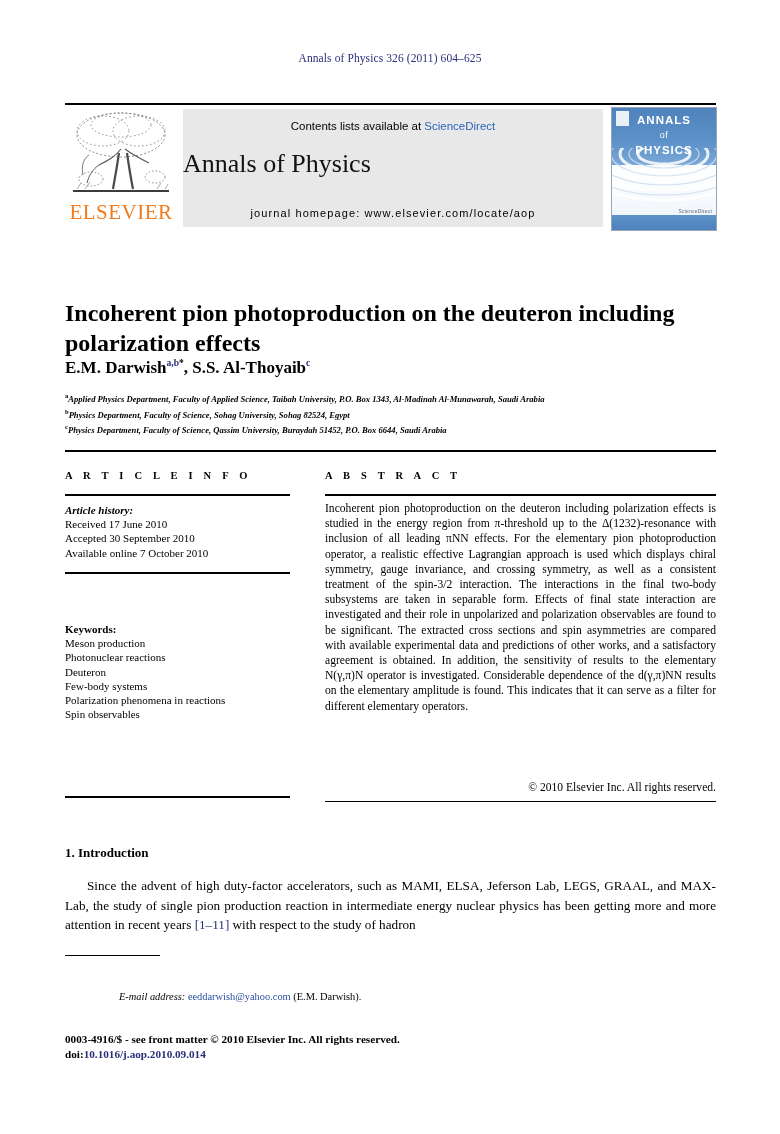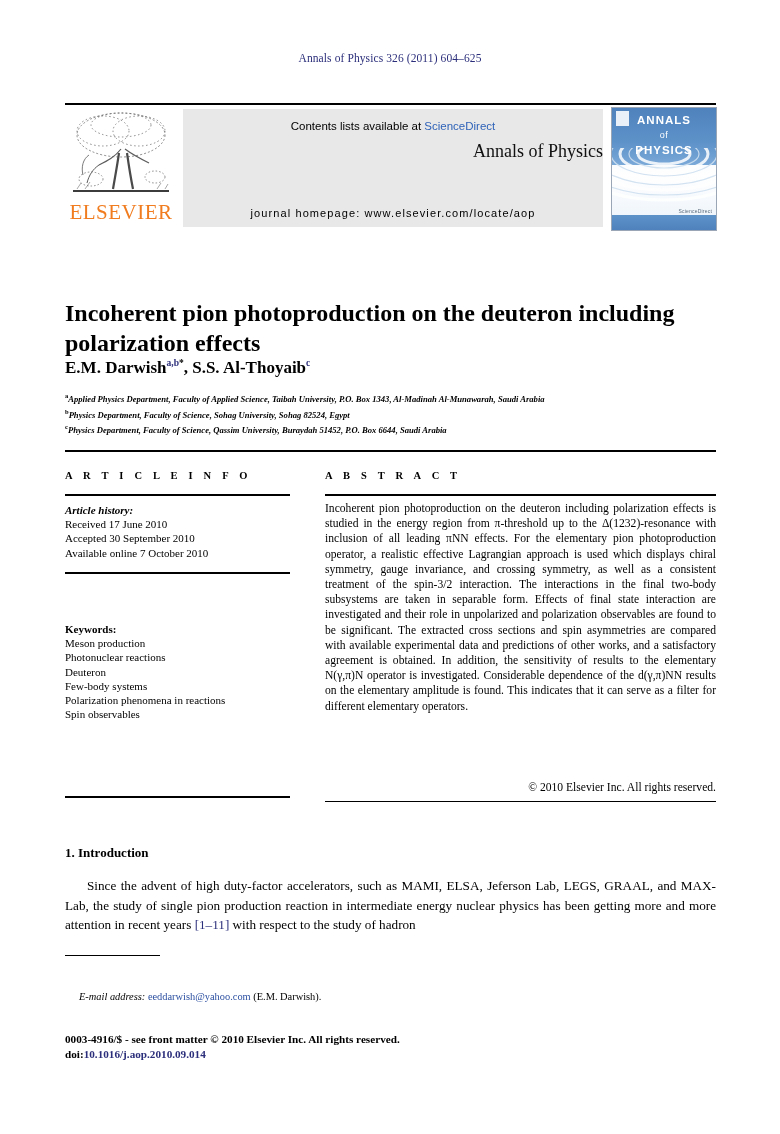--- a/index.html
+++ b/index.html
@@ -90,26 +90,26 @@
     text-align: center;
     font-family: "Liberation Sans", sans-serif;
     font-size: 11.5px;
     color: #000;
   }
   .contents-line .sd {
     color: #2f63b8;
   }
   .journal-name {
     position: absolute;
-    top: 32px;
+    top: 40px;
     left: 0;
     width: 420px;
-    text-align: right;
+    text-align: left;
     font-family: "Liberation Serif", serif;
-    font-size: 18px;
+    font-size: 26px;
     color: #111;
   }
   .homepage-line {
     position: absolute;
     bottom: 8px;
     left: 0;
     width: 420px;
     text-align: center;
     font-family: "Liberation Sans", sans-serif;
     font-size: 11px;
@@ -373,21 +373,21 @@
   }
   .footnote .star { font-size: 11px; }
   .email-line {
     position: absolute;
     top: 991px;
     left: 65px;
     width: 651px;
     font-size: 10.4px;
     text-indent: 14px;
   }
-  .email-line .lbl { font-style: italic; }
+  .email-line .lbl { font-style: italic; margin-left: 40px; }
   .email-line .mail { color: #2b4fa0; }
   .imprint {
     position: absolute;
     top: 1032px;
     left: 65px;
     width: 651px;
     font-size: 11.2px;
     line-height: 15px;
     font-weight: bold;
   }

